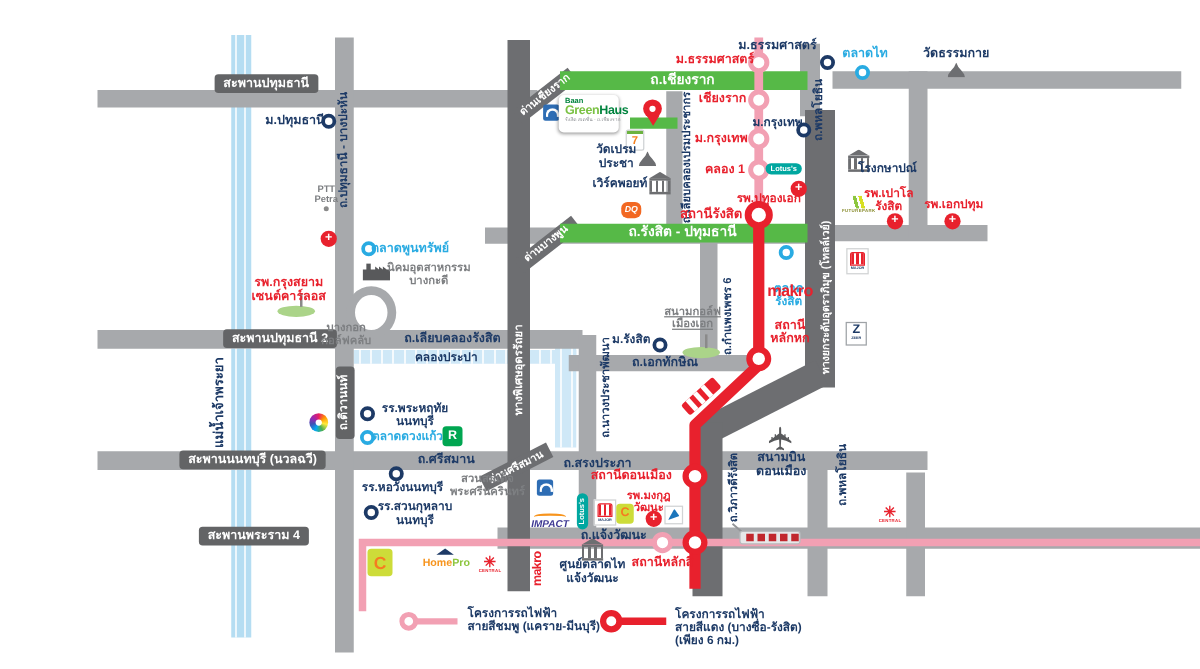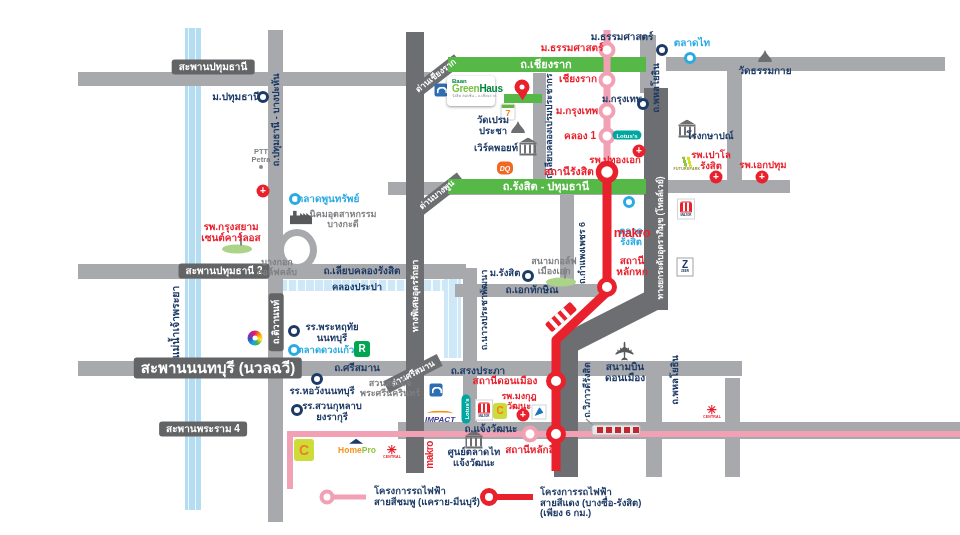--- a/index.html
+++ b/index.html
@@ -204,21 +204,21 @@
   <div class="logo bigc" style="left:304px;top:450px;width:20px;height:22px;font-size:14px">
       <span>C</span>
     </div>
   <div class="logo homepro" style="left:357px;top:450px"><span class="hp1">Home</span><span class="hp2">Pro</span></div>
   <div class="logo central" style="left:392px;top:452px"><div class="flw">✳</div><span>CENTRAL</span></div>
   <div class="logo central" style="left:712px;top:412px"><div class="flw">✳</div><span>CENTRAL</span></div>
 
   <div id="labels">
       <span class="lbl badge" style="left: 213px; top: 67px; font-size: 10px; transform: translate(-50%, -50%);">สะพานปทุมธานี</span>
       <span class="lbl badge" style="left: 224px; top: 271px; font-size: 10px; transform: translate(-50%, -50%);">สะพานปทุมธานี 2</span>
-      <span class="lbl badge" style="left: 218px; top: 368px; font-size: 15px; transform: translate(-50%, -50%);">สะพานนนทบุรี (นวลฉวี)</span>
+      <span class="lbl badge" style="left: 202px; top: 368px; font-size: 10px; transform: translate(-50%, -50%);">สะพานนนทบุรี (นวลฉวี)</span>
       <span class="lbl badge" style="left: 203px; top: 429px; font-size: 10px; transform: translate(-50%, -50%);">สะพานพระราม 4</span>
       <span class="lbl badge" style="left: 276px; top: 322px; font-size: 9.5px; transform: translate(-50%, -50%) rotate(-90deg);">ถ.ติวานนท์</span>
       <span class="lbl" style="left: 276px; top: 120px; font-size: 9.5px; transform: translate(-50%, -50%) rotate(-90deg);">ถ.ปทุมธานี - บางปะหัน</span>
       <span class="lbl c-white" style="left: 546px; top: 64px; font-size: 11px; transform: translate(-50%, -50%);">ถ.เชียงราก</span>
       <span class="lbl c-white" style="left: 546px; top: 186px; font-size: 11px; transform: translate(-50%, -50%);">ถ.รังสิต - ปทุมธานี</span>
       <span class="lbl" style="left: 549px; top: 126px; font-size: 9px; transform: translate(-50%, -50%) rotate(-90deg);">ถ.เลียบคลองเปรมประชากร</span>
       <span class="lbl" style="left: 656px; top: 88px; font-size: 9.5px; transform: translate(-50%, -50%) rotate(-90deg);">ถ.พหลโยธิน</span>
       <span class="lbl" style="left: 675px; top: 380px; font-size: 9.5px; transform: translate(-50%, -50%) rotate(-90deg);">ถ.พหลโยธิน</span>
       <span class="lbl" style="left: 582px; top: 253px; font-size: 9px; transform: translate(-50%, -50%) rotate(-90deg);">ถ.กำแพงเพชร 6</span>
       <span class="lbl" style="left: 484px; top: 310px; font-size: 9px; transform: translate(-50%, -50%) rotate(-90deg);">ถ.นาวงประชาพัฒนา</span>
@@ -241,30 +241,30 @@
       <span class="lbl c-red" style="left: 580px; top: 136px; font-size: 10px; transform: translate(-50%, -50%);">คลอง 1</span>
       <span class="lbl c-red" style="left: 569px; top: 172px; font-size: 10.5px; transform: translate(-50%, -50%);">สถานีรังสิต</span>
       <span class="lbl c-red" style="left: 632px; top: 266px; font-size: 10px; transform: translate(-50%, -50%);">สถานี
 หลักหก</span>
       <span class="lbl c-red" style="left: 505px; top: 381px; font-size: 10px; transform: translate(-50%, -50%);">สถานีดอนเมือง</span>
       <span class="lbl c-red" style="left: 530px; top: 450px; font-size: 10px; transform: translate(-50%, -50%);">สถานีหลักสี่</span>
       <span class="lbl" style="left: 622px; top: 37px; font-size: 10px; transform: translate(-50%, -50%);">ม.ธรรมศาสตร์</span>
       <span class="lbl" style="left: 236px; top: 97px; font-size: 10px; transform: translate(-50%, -50%);">ม.ปทุมธานี</span>
       <span class="lbl" style="left: 622px; top: 99px; font-size: 9.5px; transform: translate(-50%, -50%);">ม.กรุงเทพ</span>
       <span class="lbl" style="left: 505px; top: 273px; font-size: 9.5px; transform: translate(-50%, -50%);">ม.รังสิต</span>
-      <span class="lbl" style="left: 765px; top: 43px; font-size: 10px; transform: translate(-50%, -50%); margin-top: 28px;">วัดธรรมกาย</span>
+      <span class="lbl" style="left: 765px; top: 43px; font-size: 10px; transform: translate(-50%, -50%);">วัดธรรมกาย</span>
       <span class="lbl" style="left: 493px; top: 126px; font-size: 9.5px; transform: translate(-50%, -50%);">วัดเปรม
 ประชา</span>
       <span class="lbl" style="left: 496px; top: 148px; font-size: 9.5px; transform: translate(-50%, -50%);">เวิร์คพอยท์</span>
       <span class="lbl" style="left: 710px; top: 136px; font-size: 9.5px; transform: translate(-50%, -50%);">โรงกษาปณ์</span>
       <span class="lbl" style="left: 332px; top: 333px; font-size: 9.5px; transform: translate(-50%, -50%);">รร.พระหฤทัย
 นนทบุรี</span>
       <span class="lbl" style="left: 322px; top: 391px; font-size: 9.5px; transform: translate(-50%, -50%);">รร.หอวังนนทบุรี</span>
       <span class="lbl" style="left: 332px; top: 412px; font-size: 9.5px; transform: translate(-50%, -50%);">รร.สวนกุหลาบ
-ยงรากุรี</span>
+นนทบุรี</span>
       <span class="lbl" style="left: 625px; top: 372px; font-size: 10px; transform: translate(-50%, -50%);">สนามบิน
 ดอนเมือง</span>
       <span class="lbl" style="left: 474px; top: 458px; font-size: 9.5px; transform: translate(-50%, -50%);">ศูนย์ตลาดไท
 แจ้งวัฒนะ</span>
       <span class="lbl c-red" style="left: 615px; top: 160px; font-size: 9.5px; transform: translate(-50%, -50%);">รพ.ปทุองเอก</span>
       <span class="lbl c-red" style="left: 231px; top: 196px; font-size: 10px; transform: translate(-50%, -50%); margin-top: 36px;">รพ.กรุงสยาม
 เซนต์คาร์ลอส</span>
       <span class="lbl c-red" style="left: 711px; top: 161px; font-size: 9.5px; transform: translate(-50%, -50%);">รพ.เปาโล
 รังสิต</span>
       <span class="lbl c-red" style="left: 763px; top: 165px; font-size: 9.5px; transform: translate(-50%, -50%);">รพ.เอกปทุม</span>
@@ -272,21 +272,21 @@
 วัฒนะ</span>
       <span class="lbl c-blue" style="left: 692px; top: 43px; font-size: 10px; transform: translate(-50%, -50%);">ตลาดไท</span>
       <span class="lbl c-blue" style="left: 328px; top: 199px; font-size: 10px; transform: translate(-50%, -50%);">ตลาดพูนทรัพย์</span>
       <span class="lbl c-blue" style="left: 631px; top: 219px; font-size: 9.5px; transform: translate(-50%, -50%); margin-top: 18px;">ตลาด
 รังสิต</span>
       <span class="lbl c-blue" style="left: 326px; top: 350px; font-size: 9.5px; transform: translate(-50%, -50%);">ตลาดดวงแก้ว</span>
       <span class="lbl c-gray" style="left: 390px; top: 388px; font-size: 9px; transform: translate(-50%, -50%);">สวนสมเด็จ
 พระศรีนครินทร์</span>
       <span class="lbl c-gray" style="left: 238px; top: 267px; font-size: 9px; transform: translate(-50%, -50%); margin-left: 39px;">บางกอก
 กอล์ฟคลับ</span>
-      <span class="lbl c-gray" style="left: 554px; top: 266px; font-size: 9px; transform: translate(-50%, -50%);">สนามกอล์ฟ
+      <span class="lbl c-gray" style="left: 554px; top: 254px; font-size: 9px; transform: translate(-50%, -50%); text-decoration: underline;">สนามกอล์ฟ
 เมืองเอก</span>
       <span class="lbl c-gray" style="left: 343px; top: 219px; font-size: 9px; transform: translate(-50%, -50%);">นิคมอุตสาหกรรม
 บางกะดี</span>
       <span class="lbl c-gray" style="left: 261px; top: 156px; font-size: 7.5px; transform: translate(-50%, -50%);">PTT
 Petra</span>
       <span class="lbl makro" style="left: 632px; top: 233px; font-size: 13px; transform: translate(-50%, -50%);">makro</span>
       <span class="lbl makro" style="left: 430px; top: 455px; font-size: 10px; transform: translate(-50%, -50%) rotate(-90deg);">makro</span>
       <span class="lbl ta-l" style="left: 374px; top: 497px; font-size: 9.5px; transform: translate(0px, -50%);">โครงการรถไฟฟ้า
 สายสีชมพู (แคราย-มีนบุรี)</span>
       <span class="lbl ta-l" style="left: 540px; top: 503px; font-size: 9.5px; transform: translate(0px, -50%);">โครงการรถไฟฟ้า

